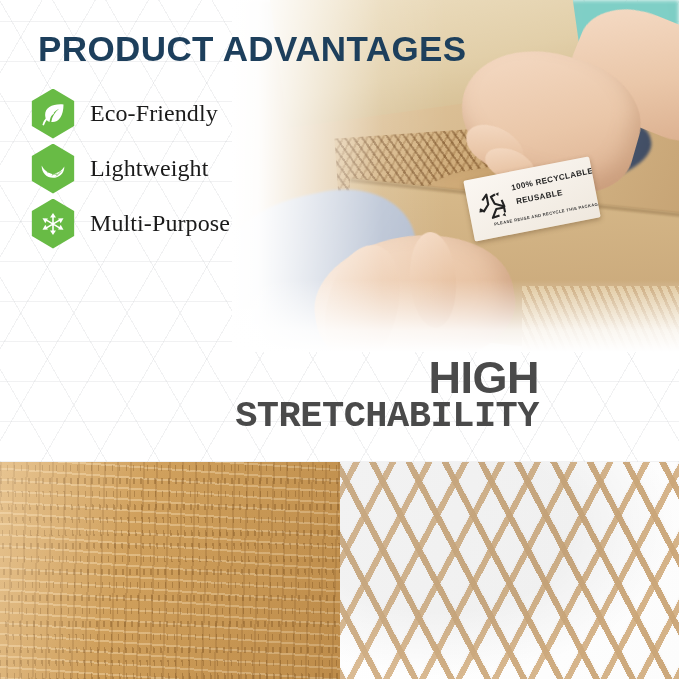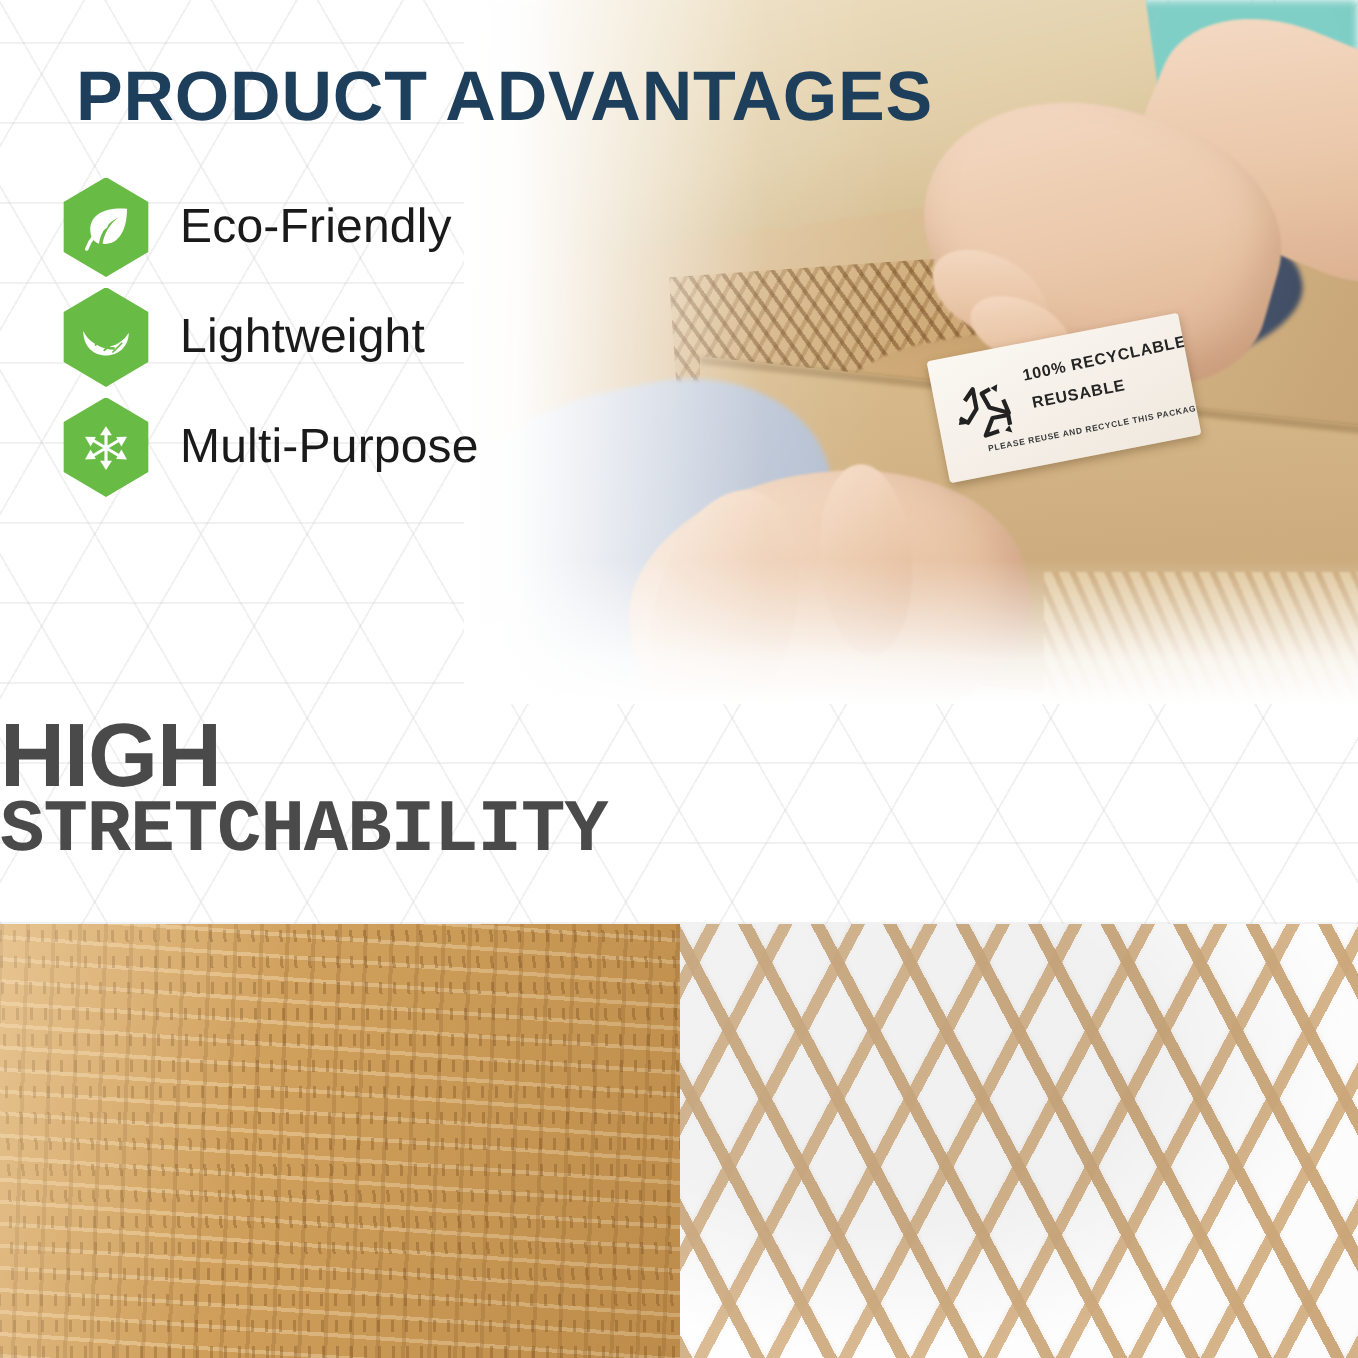--- a/index.html
+++ b/index.html
@@ -117,24 +117,24 @@
       letter-spacing:.4px;color:#1d3f5c;line-height:1;white-space:nowrap;}
 
   #feature-list{position:absolute;left:30px;top:86px;width:400px;}
   .feature-row{display:flex;align-items:center;height:55px;}
   .hexicon{position:relative;width:46px;height:50px;flex:0 0 46px;margin-right:14px;}
   .hexicon .hexbg{position:absolute;inset:0;background:#68bb45;
       clip-path:polygon(50% 0%,96% 25%,96% 75%,50% 100%,4% 75%,4% 25%);
       border-radius:9px;}
   .hexicon svg{position:absolute;left:9px;top:11px;width:28px;height:28px;}
   .feature-label{font-size:24px;color:#1a1a1a;font-weight:400;letter-spacing:.1px;
-      white-space:nowrap;}
-
-  
-  #subhead{position:absolute;left:0;top:356px;width:539px;text-align:left;
+      white-space:nowrap;font-family:Liberation Serif, serif;}
+
+  
+  #subhead{position:absolute;left:0;top:356px;width:539px;text-align:right;
       color:#4a4a4a;font-weight:bold;line-height:.96;letter-spacing:-.5px;}
   #subhead .l1{font-size:45px;display:block;}
   #subhead .l2{font-size:37px;display:block;font-family:Liberation Mono, monospace;}
 
   
   #bottom-section{position:absolute;left:0;top:462px;width:679px;height:217px;display:flex;}
   #panel-unstretched{position:relative;width:340px;height:217px;overflow:hidden;
       background:
         repeating-linear-gradient(92deg, rgba(150,105,52,.30) 0 2px, rgba(0,0,0,0) 2px 13px),
         repeating-linear-gradient(4deg, rgba(255,235,200,.35) 0 2px, rgba(0,0,0,0) 2px 11px),

